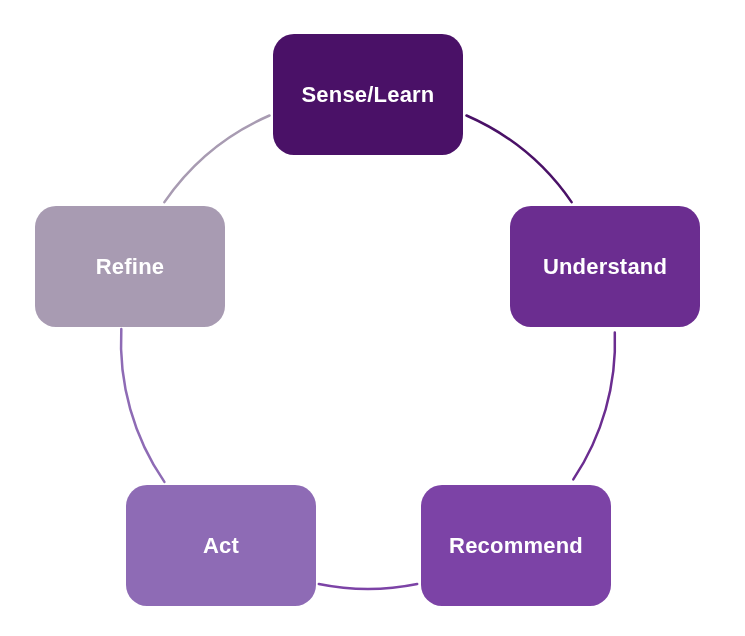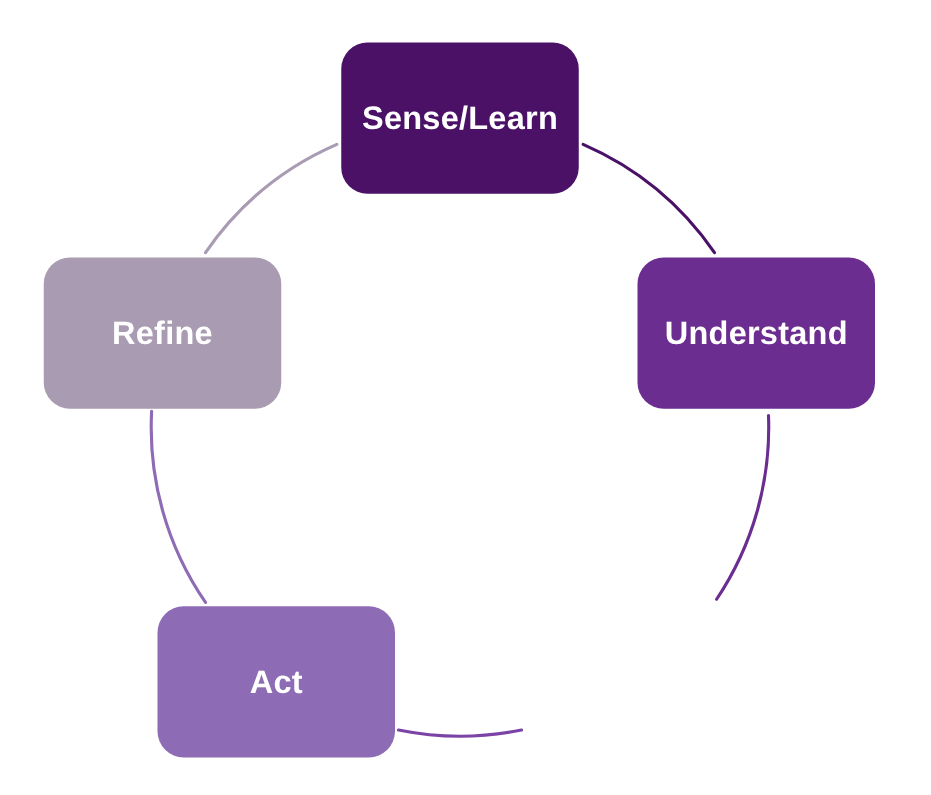--- a/index.html
+++ b/index.html
@@ -27,21 +27,21 @@
     width: 190px;
     height: 121px;
     border-radius: 21px;
     display: flex;
     align-items: center;
     justify-content: center;
     box-sizing: border-box;
   }
   .node-label {
     color: #ffffff;
-    font-size: 26px;
+    font-size: 22px;
     font-weight: bold;
     letter-spacing: 0.2px;
     white-space: nowrap;
     user-select: none;
   }
   
   .node-0 { left: 273px; top: 34px;  }
   .node-1 { left: 510px; top: 206px; align-items: center; }
   .node-2 { left: 421px; top: 485px; }
   .node-3 { left: 126px; top: 485px; }
@@ -61,20 +61,23 @@
     </svg>
 
   <div class="node node-0" style="background: rgb(74, 17, 103);">
     <span class="node-label" style="color: rgb(255, 255, 255);">Sense/Learn</span>
   </div>
 
   <div class="node node-1" style="background: rgb(107, 45, 144);">
     <span class="node-label" style="color: rgb(255, 255, 255);">Understand</span>
   </div>
 
+  <div class="node node-2" style="background: rgb(124, 67, 166);">
+    <span class="node-label" style="color: rgb(255, 255, 255);">Recommend</span>
+  </div>
 
   <div class="node node-4" style="background: rgb(168, 155, 178);">
     <span class="node-label" style="color: rgb(255, 255, 255);">Refine</span>
   </div>
 
   <div class="node node-3" style="background: rgb(142, 107, 181);">
     <span class="node-label" style="color: rgb(255, 255, 255);">Act</span>
   </div>
 
 </div>

